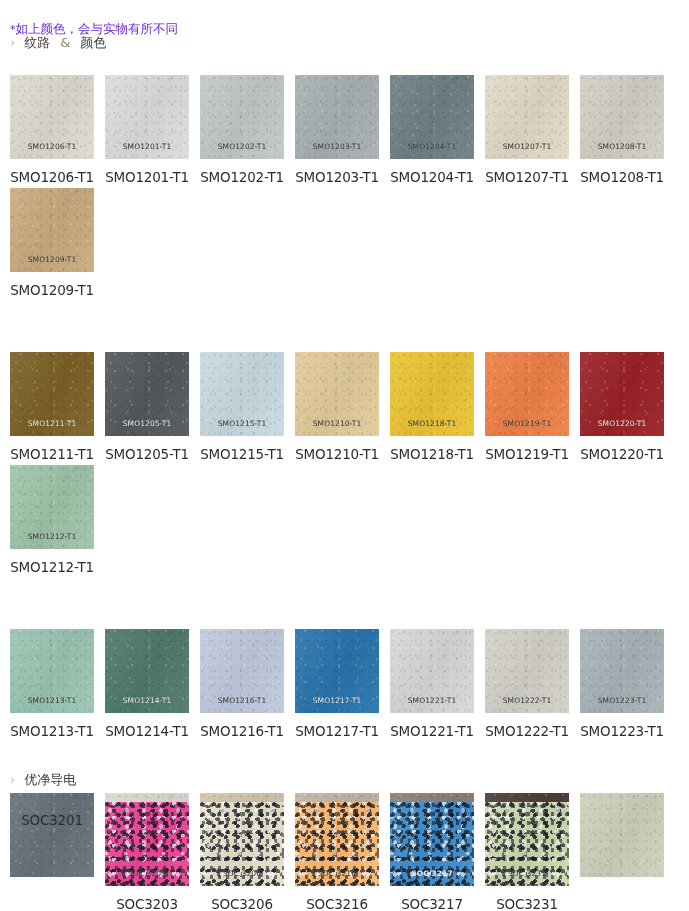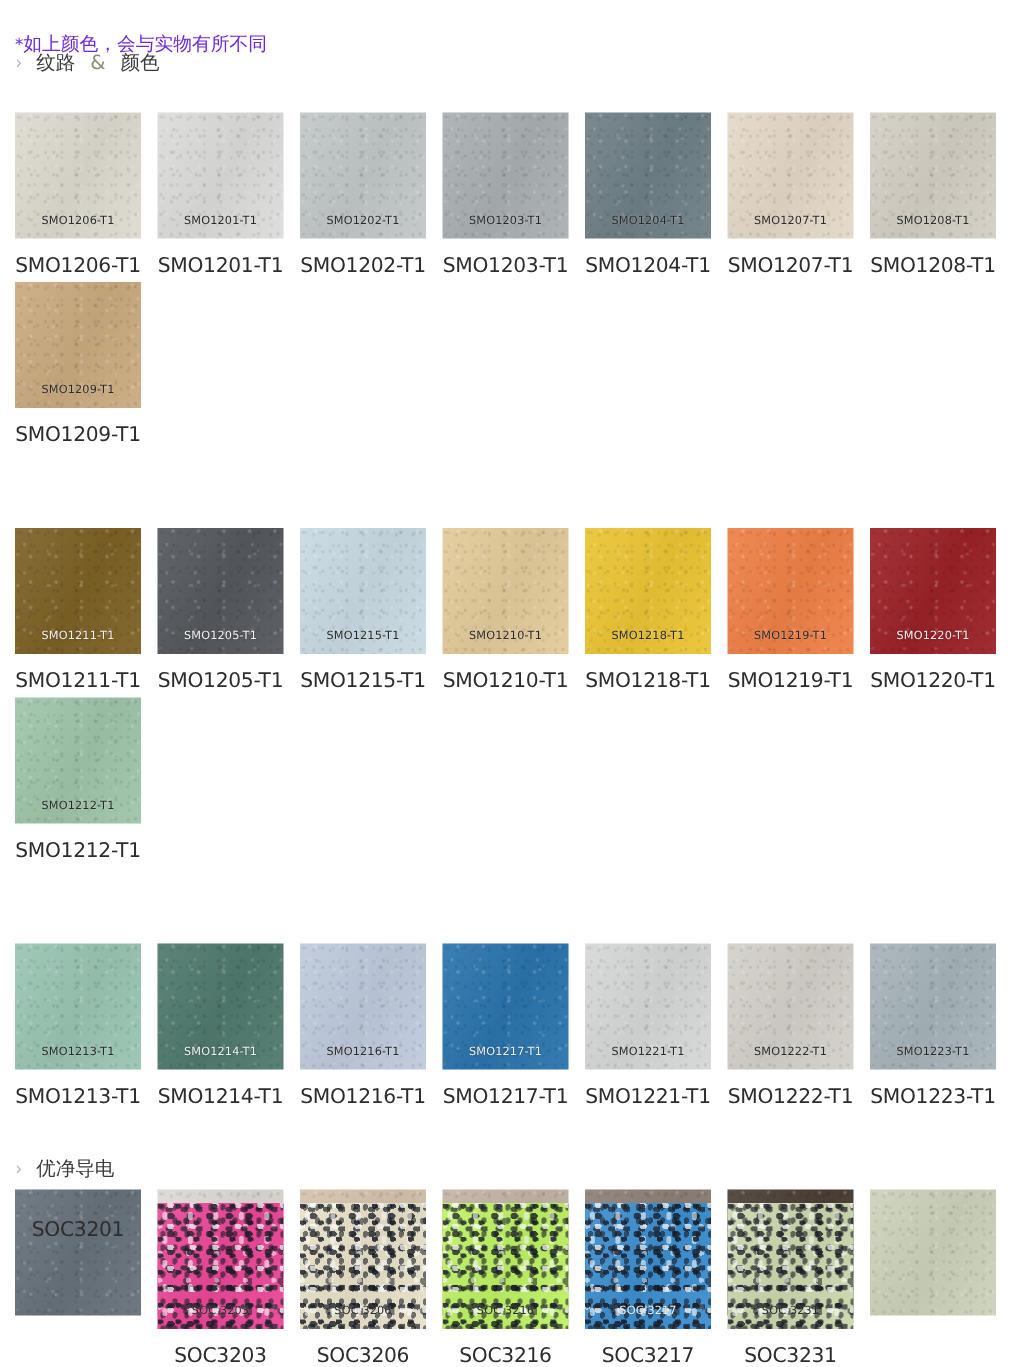--- a/index.html
+++ b/index.html
@@ -333,27 +333,27 @@
       </div>
       <div class="caption">SOC3203</div>
     </div>
     <div class="cell">
       <div class="swatch terrazzo" style="background: rgb(232, 225, 200); padding-left: 40px;">
         <div class="swatch-label dark">SOC 3206</div>
       </div>
       <div class="caption">SOC3206</div>
     </div>
     <div class="cell">
-      <div class="swatch terrazzo" style="background: #bef264; text-decoration: underline;">
+      <div class="swatch terrazzo" style="background: #fdba74; text-decoration: underline;">
         <div class="swatch-label dark">SOC 3216</div>
       </div>
       <div class="caption">SOC3216</div>
     </div>
     <div class="cell">
-      <div class="swatch terrazzo" style="background: rgb(61, 143, 208);">
+      <div class="swatch terrazzo" style="background: rgb(61, 143, 208); font-weight: bold;">
         <div class="swatch-label light">SOC 3217</div>
       </div>
       <div class="caption">SOC3217</div>
     </div>
     <div class="cell">
       <div class="swatch terrazzo" style="background: rgb(204, 216, 173);">
         <div class="swatch-label dark">SOC 3231</div>
       </div>
       <div class="caption">SOC3231</div>
     </div>

